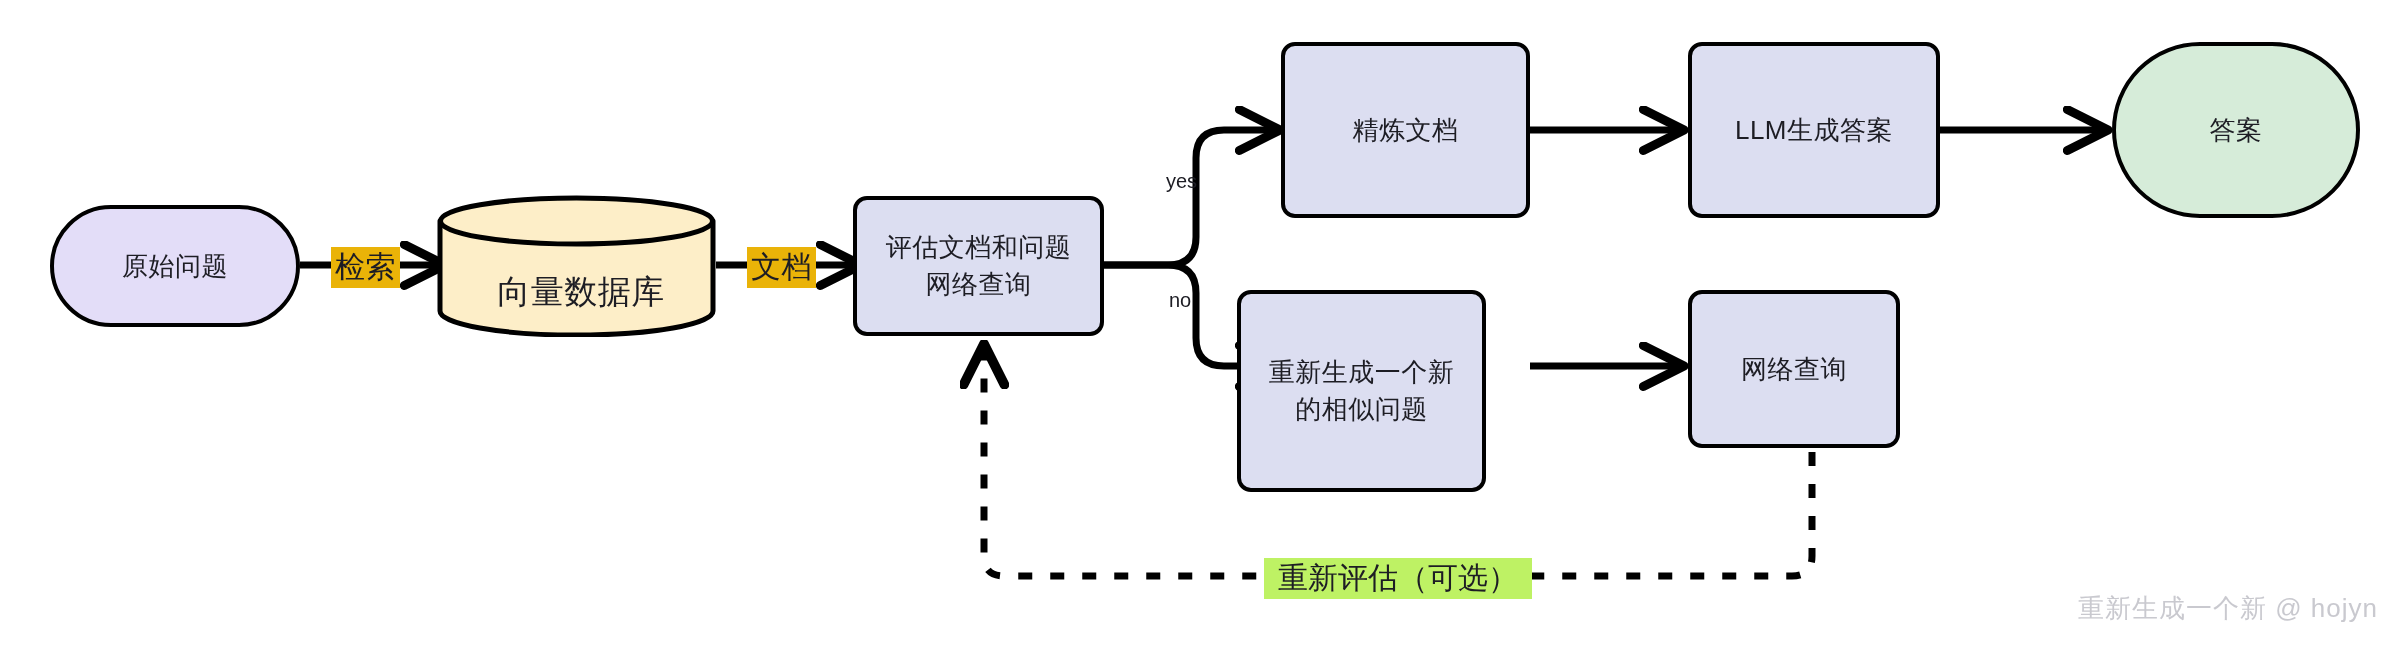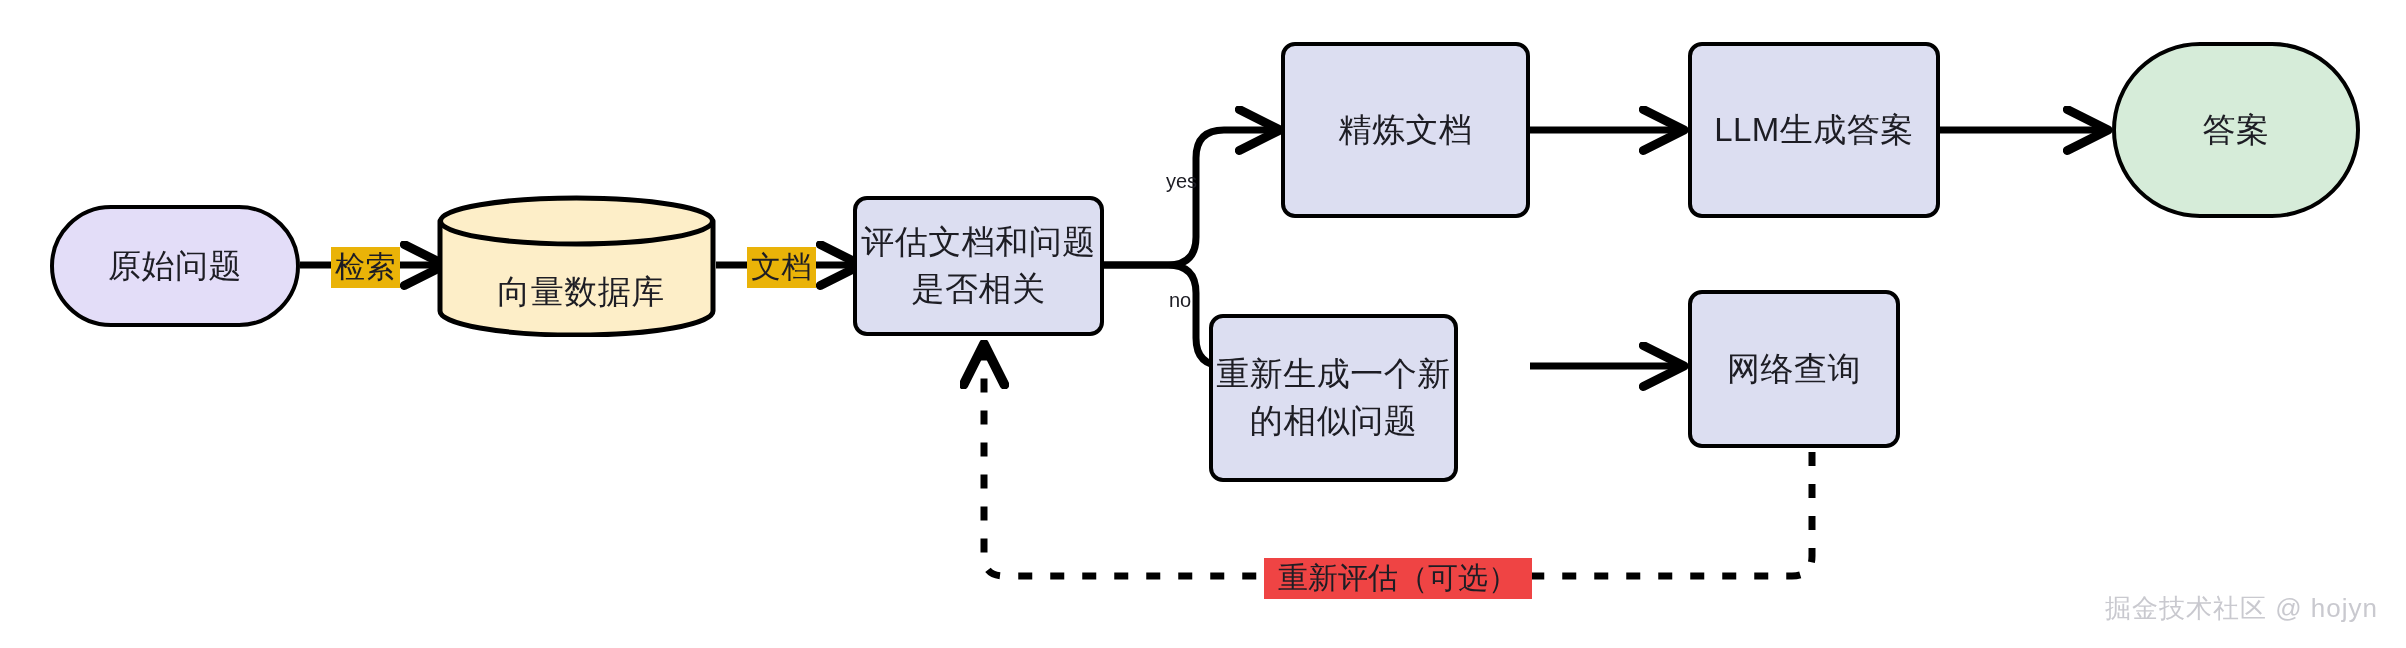--- a/index.html
+++ b/index.html
@@ -28,21 +28,21 @@
   }
   .node {
     position: absolute;
     box-sizing: border-box;
     display: flex;
     align-items: center;
     justify-content: center;
     text-align: center;
     border: 4px solid #000000;
     color: #1d1d24;
-    font-size: 33px;
+    font-size: 26px;
     line-height: 1.42;
     letter-spacing: 0.5px;
     white-space: pre-line;
     z-index: 3;
   }
   .node-rect {
     border-radius: 14px;
   }
   .node-stadium {
     border-radius: 999px;
@@ -89,21 +89,21 @@
     color: #1d1d24;
     white-space: nowrap;
     z-index: 4;
   }
   .loop-label {
     position: absolute;
     font-size: 30px;
     color: #1d1d24;
     white-space: nowrap;
     z-index: 4;
-    background: #ef4444;
+    background: #bef264;
     padding: 0 14px;
   }
   .watermark {
     position: absolute;
     font-size: 26px;
     color: #c9c9cf;
     white-space: nowrap;
     letter-spacing: 1px;
     z-index: 4;
   }
@@ -168,49 +168,49 @@
   <div class="node-cylinder" style="left:437px; top:195px; width:279px; height:142px;">
     <svg class="cyl-svg" viewBox="0 0 279 142" preserveAspectRatio="none">
       <path d="M 3 26 L 3 116 A 136 24 0 0 0 276 116 L 276 26 Z" fill="#fdeec8" stroke="#000000" stroke-width="5" stroke-linejoin="round"></path>
       <ellipse cx="139.5" cy="26" rx="136" ry="23" fill="#fdeec8" stroke="#000000" stroke-width="5"></ellipse>
     </svg>
     <div class="cyl-label">向量数据库</div>
   </div>
 
   <div class="node node-rect fill-blue" style="left:853px; top:196px; width:251px; height:140px;">
     <span>评估文档和问题
-是否相关</span>
+网络查询</span>
   </div>
 
   <div class="node node-rect fill-blue" style="left:1281px; top:42px; width:249px; height:176px;">
     <span>精炼文档</span>
   </div>
 
   <div class="node node-stadium fill-green" style="left:2112px; top:42px; width:248px; height:176px;">
     <span>答案</span>
   </div>
 
   <div class="node node-rect fill-blue" style="left:1688px; top:42px; width:252px; height:176px;">
     <span>LLM生成答案</span>
   </div>
 
-  <div class="node node-rect fill-blue" style="left:1209px; top:290px; width:249px; height:168px;margin-top:24px;">
+  <div class="node node-rect fill-blue" style="left:1237px; top:290px; width:249px; height:202px;">
     <span>重新生成一个新
 的相似问题</span>
   </div>
 
   <div class="node node-rect fill-blue" style="left:1688px; top:290px; width:212px; height:158px;">
     <span>网络查询</span>
   </div>
 
   <div class="edge-label" style="left:331px; top:247px;">检索</div>
 
   <div class="edge-label" style="left:747px; top:247px;">文档</div>
 
   <div class="branch-label" style="left:1166px; top:170px;">yes</div>
 
   <div class="branch-label" style="left:1169px; top:289px;">no</div>
 
   <div class="loop-label" style="left:1264px; top:558px;">重新评估（可选）</div>
 
-  <div class="watermark" style="right:28px; bottom:22px;">掘金技术社区 @ hojyn</div>
+  <div class="watermark" style="right:28px; bottom:22px;">重新生成一个新 @ hojyn</div>
 
 </div>
 
 </body></html>

